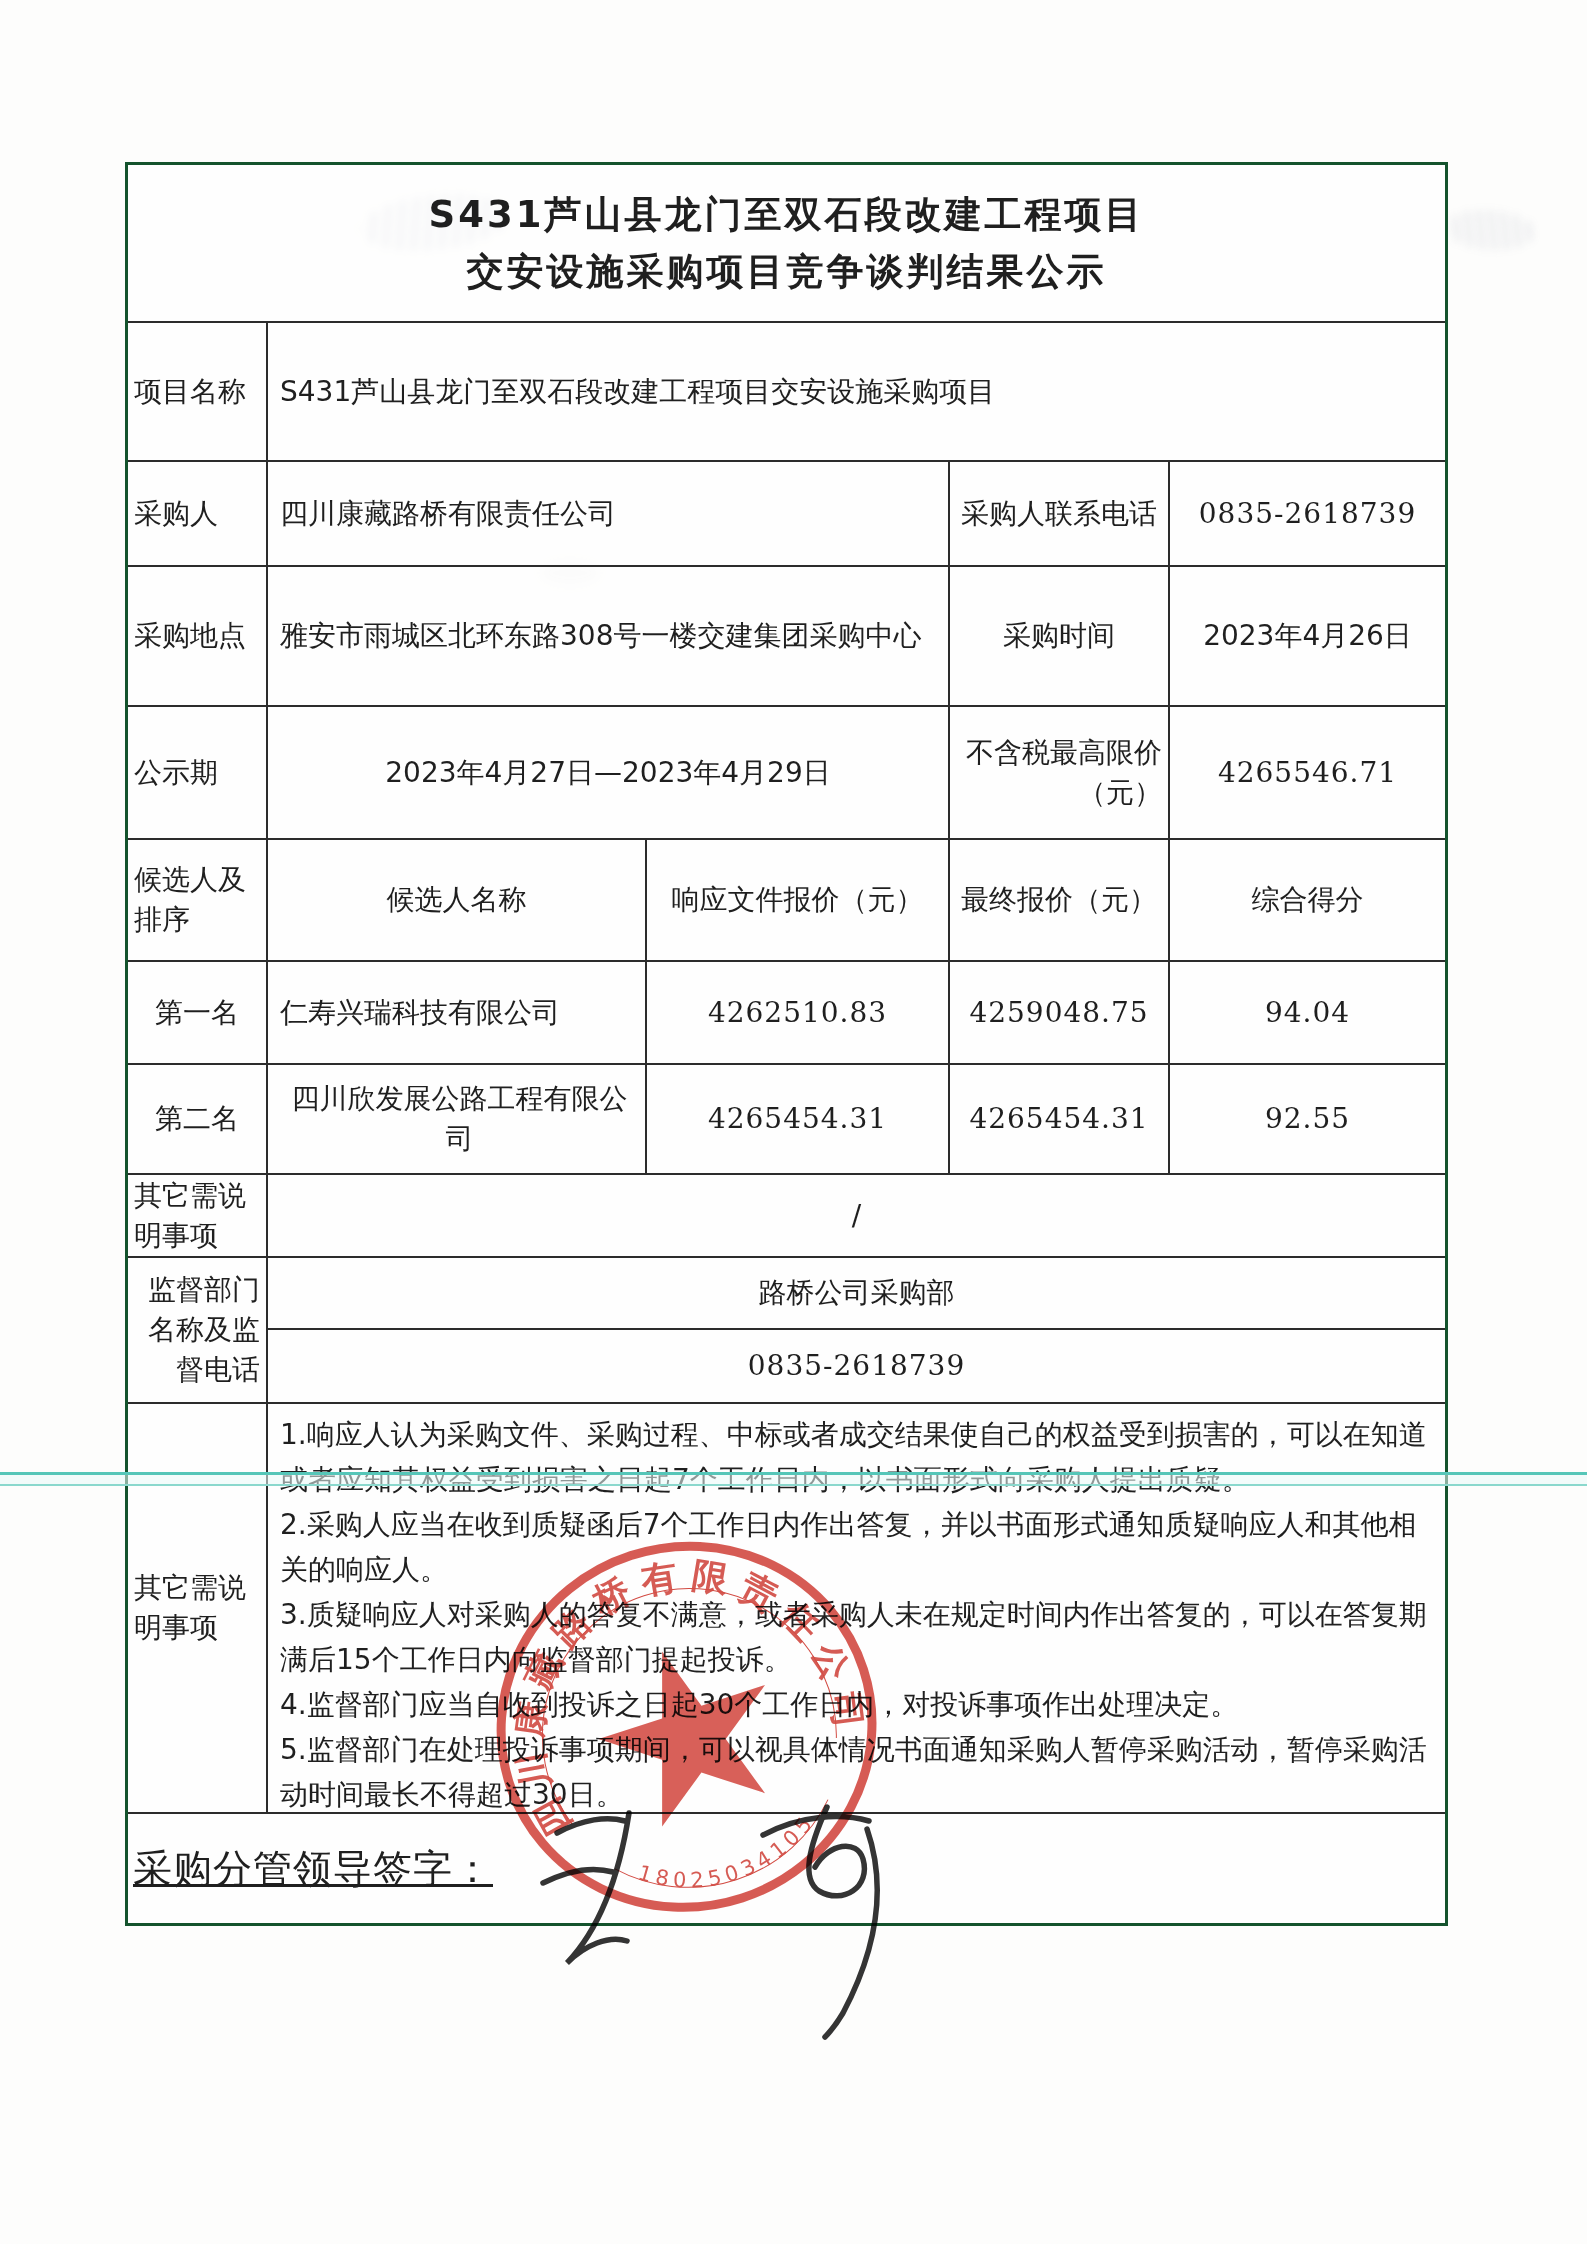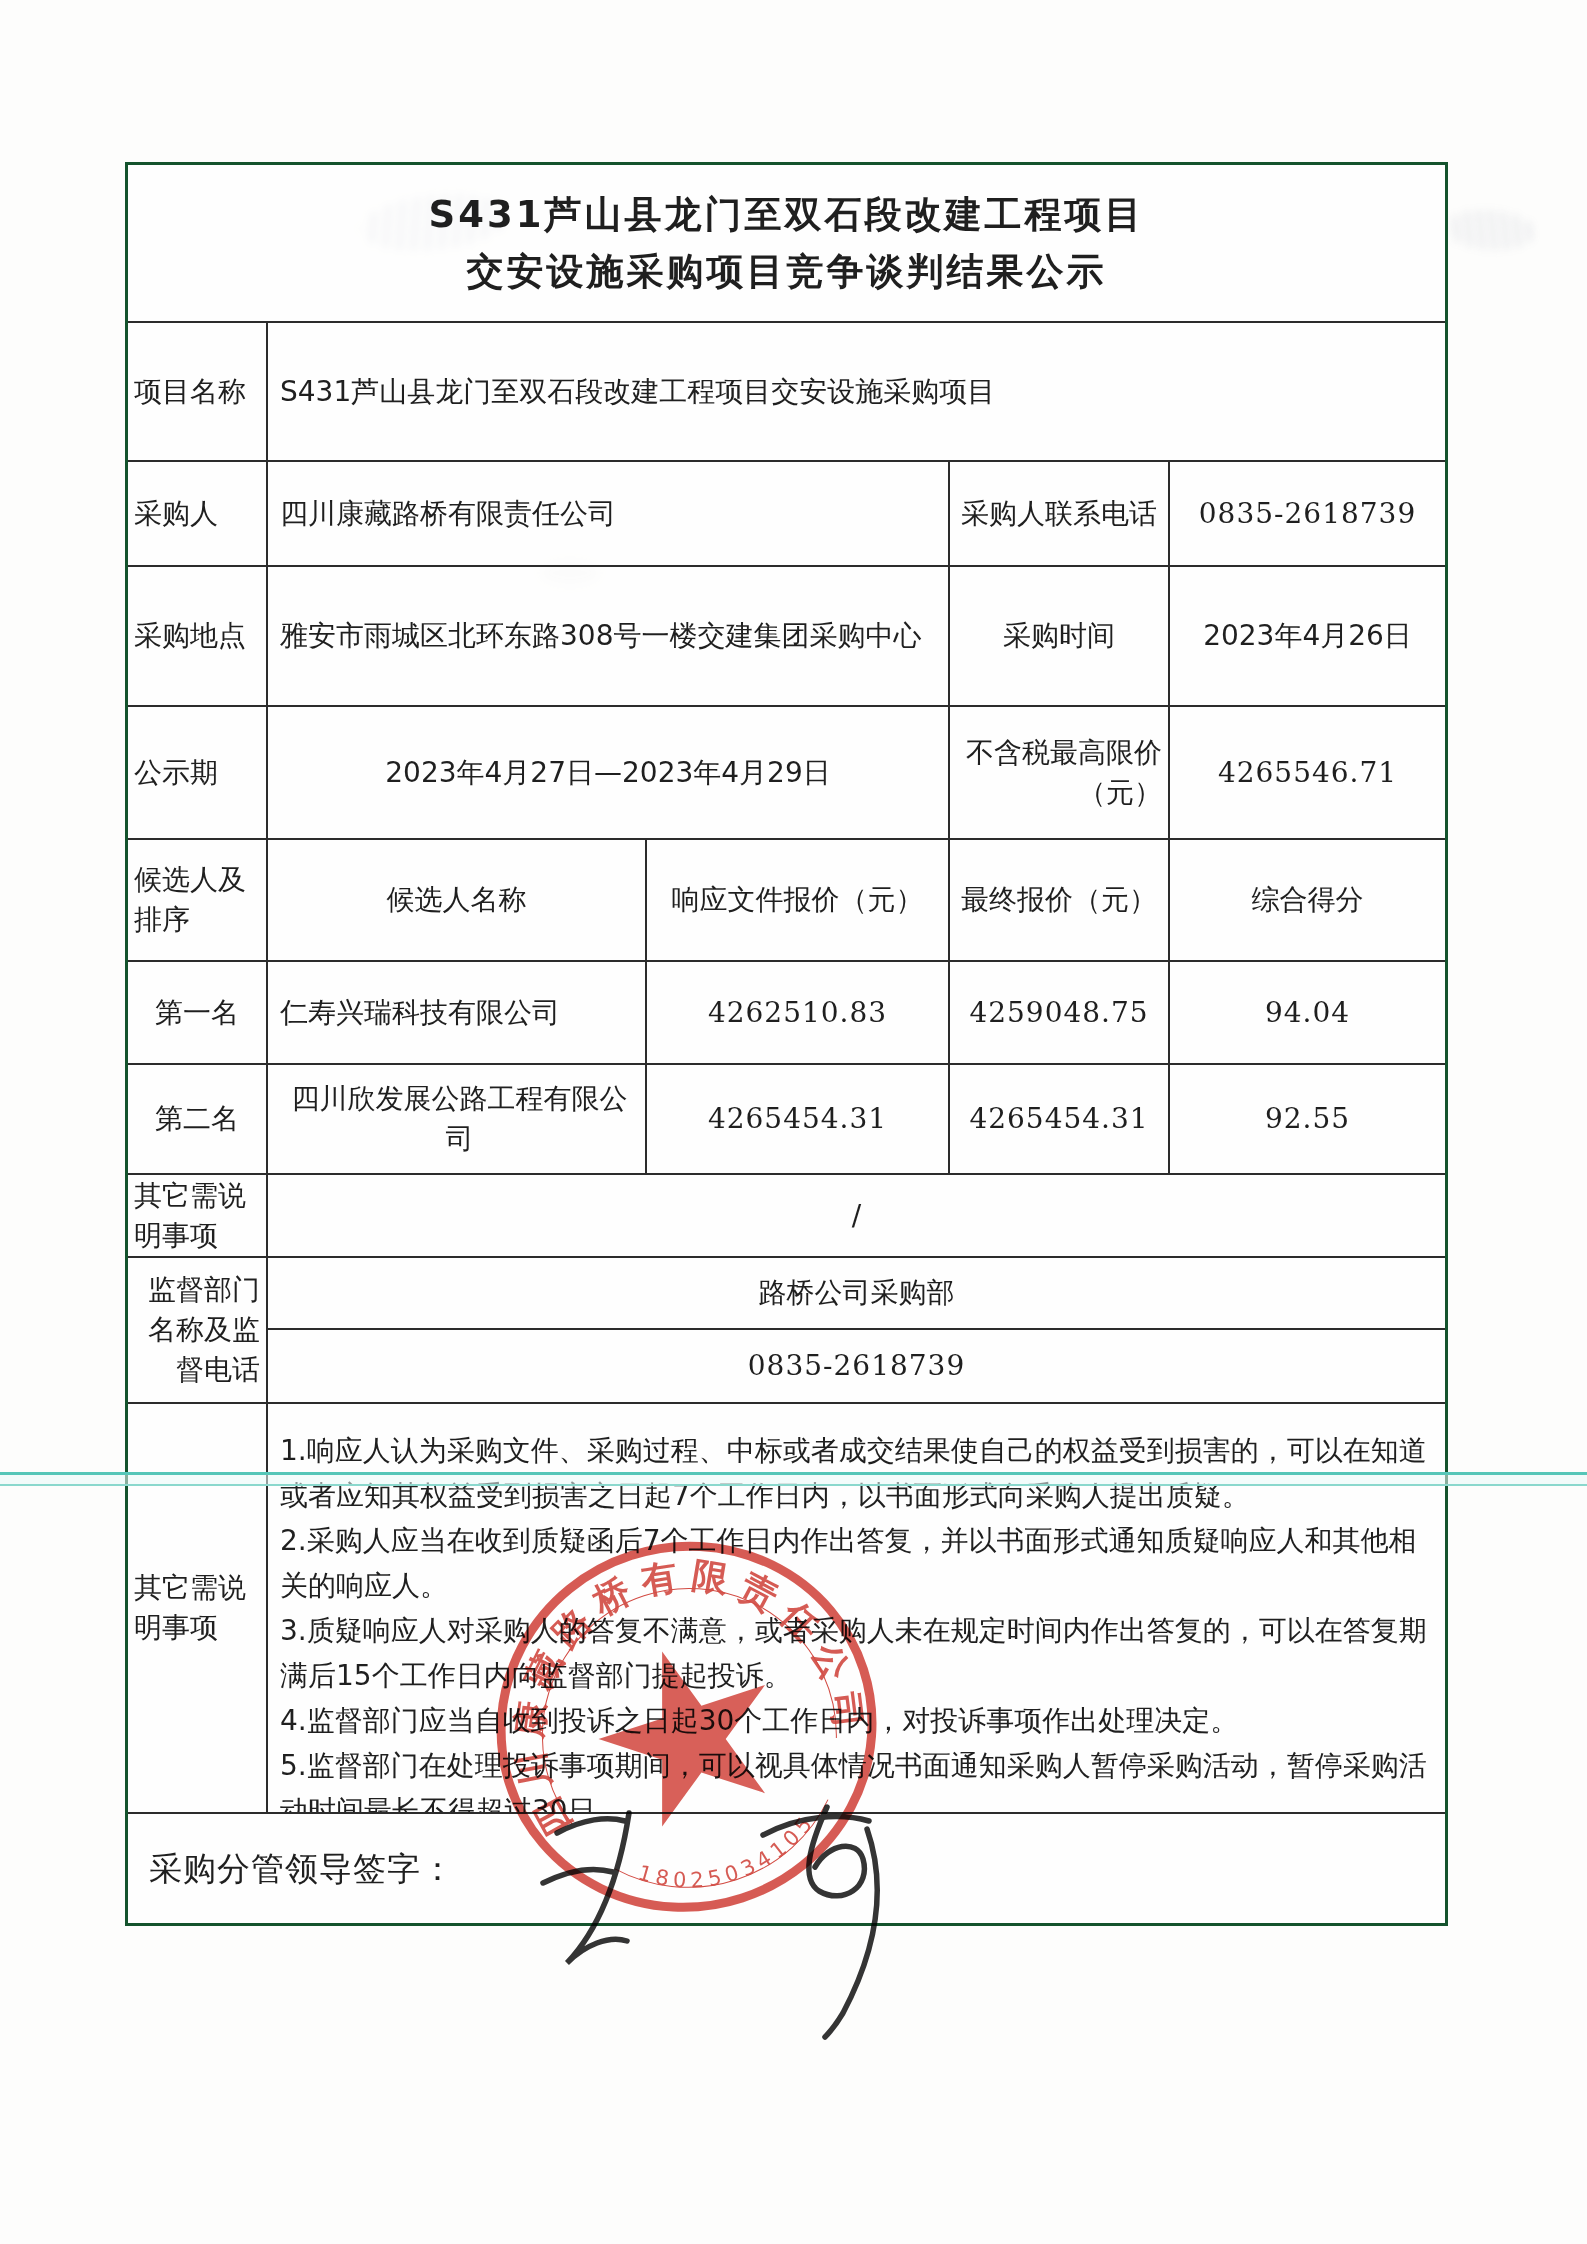--- a/index.html
+++ b/index.html
@@ -37,23 +37,23 @@
     box-sizing:border-box;
     overflow:hidden;
   }
   .bl{border-left:2px solid #2c2c2c;}
   .bt{border-top:2px solid #2c2c2c;}
   .ctr{justify-content:center;text-align:right;}
   .val{padding-left:12px;text-align:center;}
   .num{font-family:"DejaVu Serif",serif;letter-spacing:1px;}
   .title-cell{flex-direction:column;justify-content:center;text-align:center;}
   .title-line{font-weight:700;font-size:37px;line-height:57px;letter-spacing:3px;}
-  .notice{display:block;padding:24px 14px 0 12px;font-size:28px;line-height:45px;}
+  .notice{display:block;padding:8px 14px 0 12px;font-size:28px;line-height:45px;}
   .notice div{margin:0;}
-  .siglabel{font-size:33px;letter-spacing:1px;padding-left:21px;}
+  .siglabel{font-size:39px;letter-spacing:1px;padding-left:5px;text-decoration:underline;}
 
   
   .cyan-line{
     position:absolute;left:0;top:1472px;width:1587px;height:9px;
     border-top:3px solid #55c6b8;
     border-bottom:2px solid #8ad8cd;
     background:rgba(234,250,247,.55);
     pointer-events:none;
   }
 

